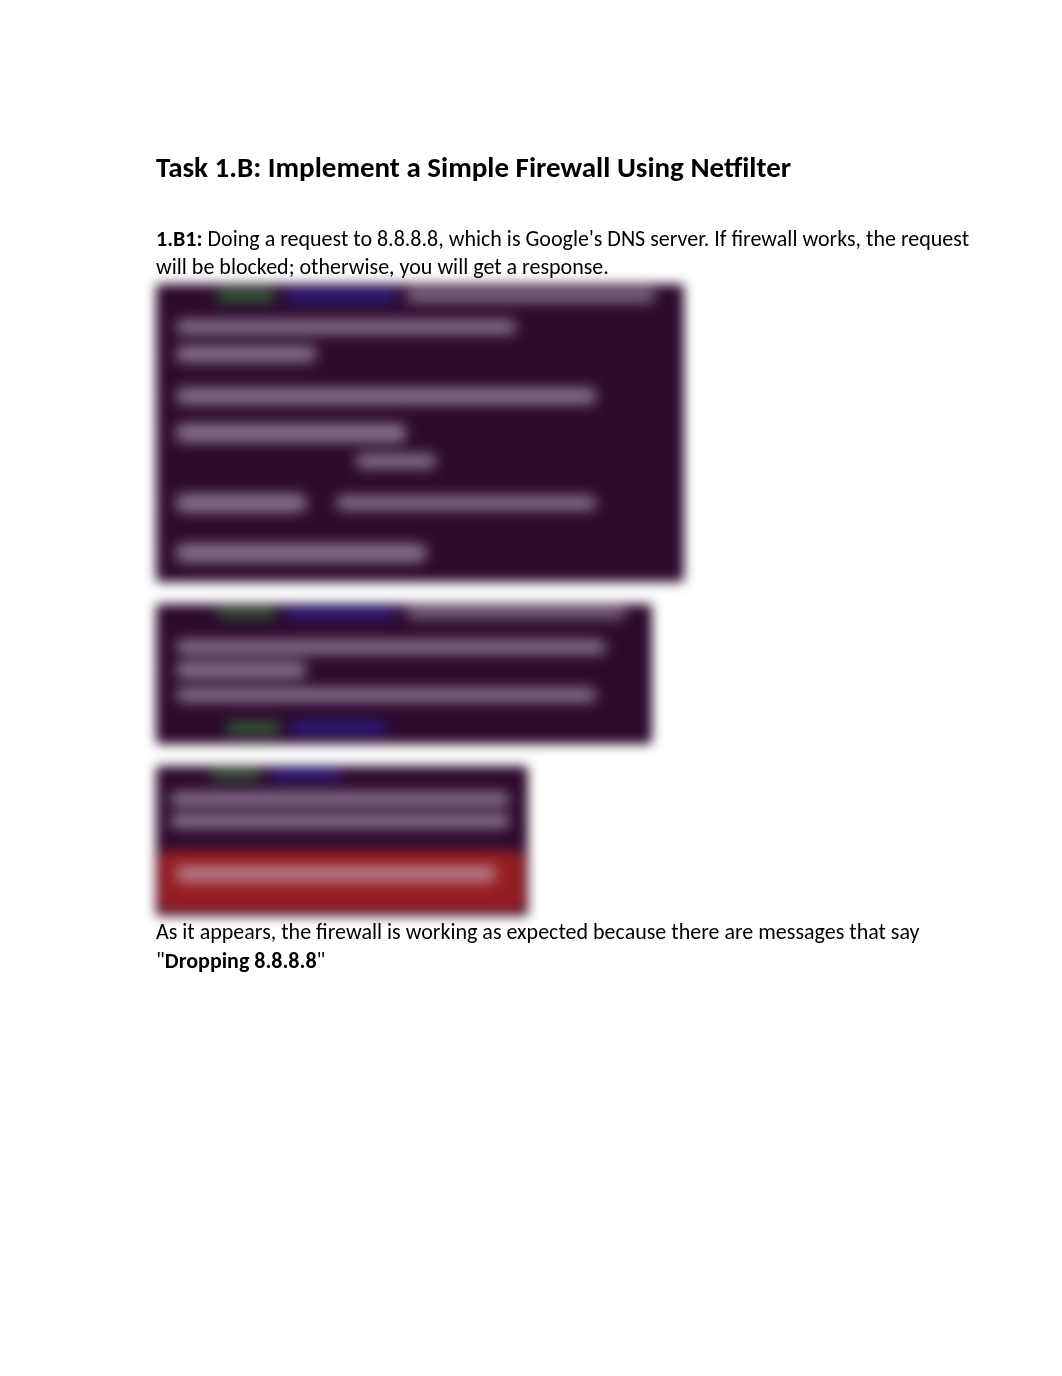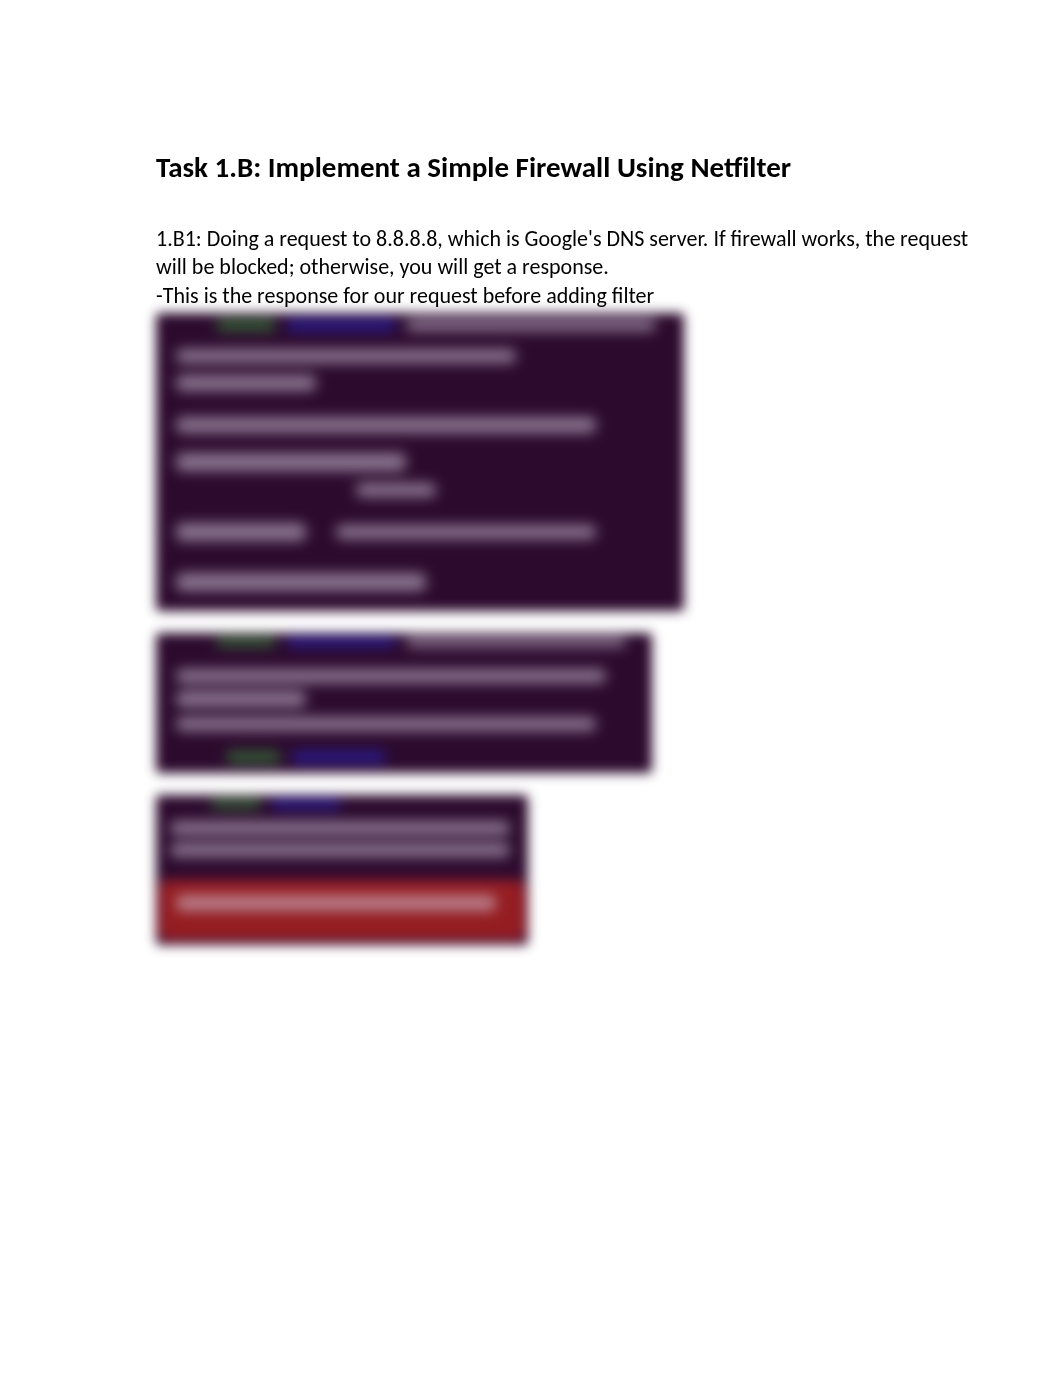--- a/index.html
+++ b/index.html
@@ -21,21 +21,21 @@
     font-size: 29px;
     font-weight: 700;
     margin: 0 0 40px 0;
     line-height: 1.2;
   }
   .para {
     font-size: 22px;
     line-height: 1.3;
     margin: 0;
   }
-  .bold { font-weight: 400; }
+  .bold { font-weight: 700; }
   .terminal {
     background: #2c0a2e;
     border-radius: 4px;
     display: block;
     filter: blur(6px);
     margin-top: 2px;
   }
   .term-inner {
     width: 100%;
     height: 100%;
@@ -57,21 +57,20 @@
 </head>
 <body>
 
 <div class="page">
 
   <h2 class="title">Task 1.B: Implement a Simple Firewall Using Netfilter</h2>
 
   <p class="para">
     <span class="bold">1.B1:</span><span> Doing a request to 8.8.8.8, which is Google's DNS server. If firewall works, the request will be blocked; otherwise, you will get a response.</span>
   </p>
-  <p class="para">-This is the response for our request before adding filter</p>
 
   <div class="terminal" style="width:528px;height:298px;">
     <div class="term-inner">
       <span class="blob c-green" style="left:60px; top:6px;  width:60px; height:12px;"></span>
       <span class="blob c-blue" style="left:130px;top:6px;  width:110px;height:12px;"></span>
       <span class="blob c-white" style="left:250px;top:6px;  width:250px;height:12px;"></span>
       <span class="blob c-white" style="left:20px; top:36px; width:340px;height:14px;"></span>
       <span class="blob c-white" style="left:20px; top:62px; width:140px;height:16px;"></span>
       <span class="blob c-white" style="left:20px; top:104px;width:420px;height:16px;"></span>
       <span class="blob c-white" style="left:20px; top:140px;width:230px;height:18px;"></span>
@@ -105,14 +104,17 @@
     <div class="term-inner">
       <span class="blob c-green" style="left:55px; top:4px;  width:50px; height:10px;"></span>
       <span class="blob c-blue" style="left:115px;top:4px;  width:70px; height:10px;"></span>
       <span class="blob c-white" style="left:14px; top:26px; width:340px;height:14px;"></span>
       <span class="blob c-white" style="left:14px; top:48px; width:340px;height:14px;"></span>
       <span class="blob c-red" style="left:4px;  top:86px; width:360px;height:54px; opacity:0.9;"></span>
       <span class="blob c-white" style="left:20px; top:100px;width:320px;height:16px;"></span>
     </div>
   </div>
 
+  <p class="para" style="margin-top:2px;">
+    <span>As it appears, the firewall is working as expected because there are messages that say "</span><span class="bold">Dropping 8.8.8.8</span><span>"</span>
+  </p>
 
 </div>
 
 </body></html>

